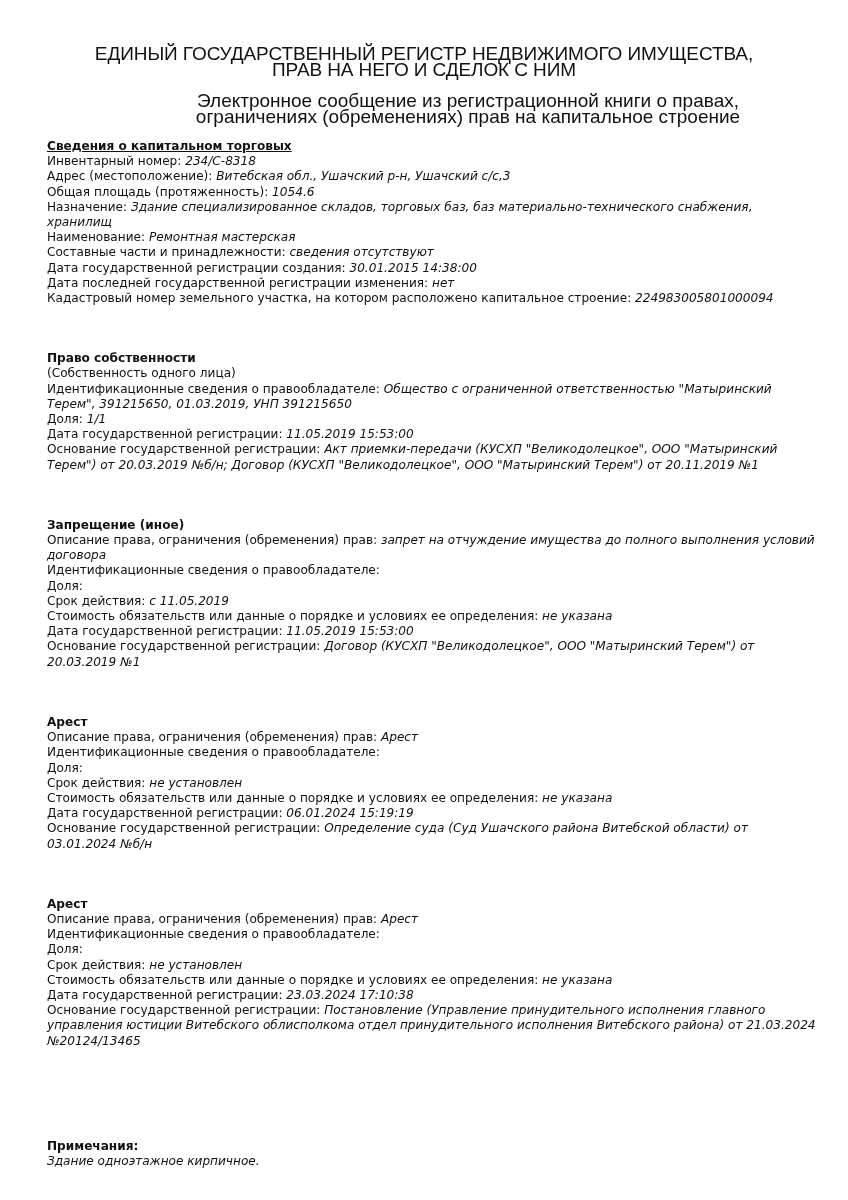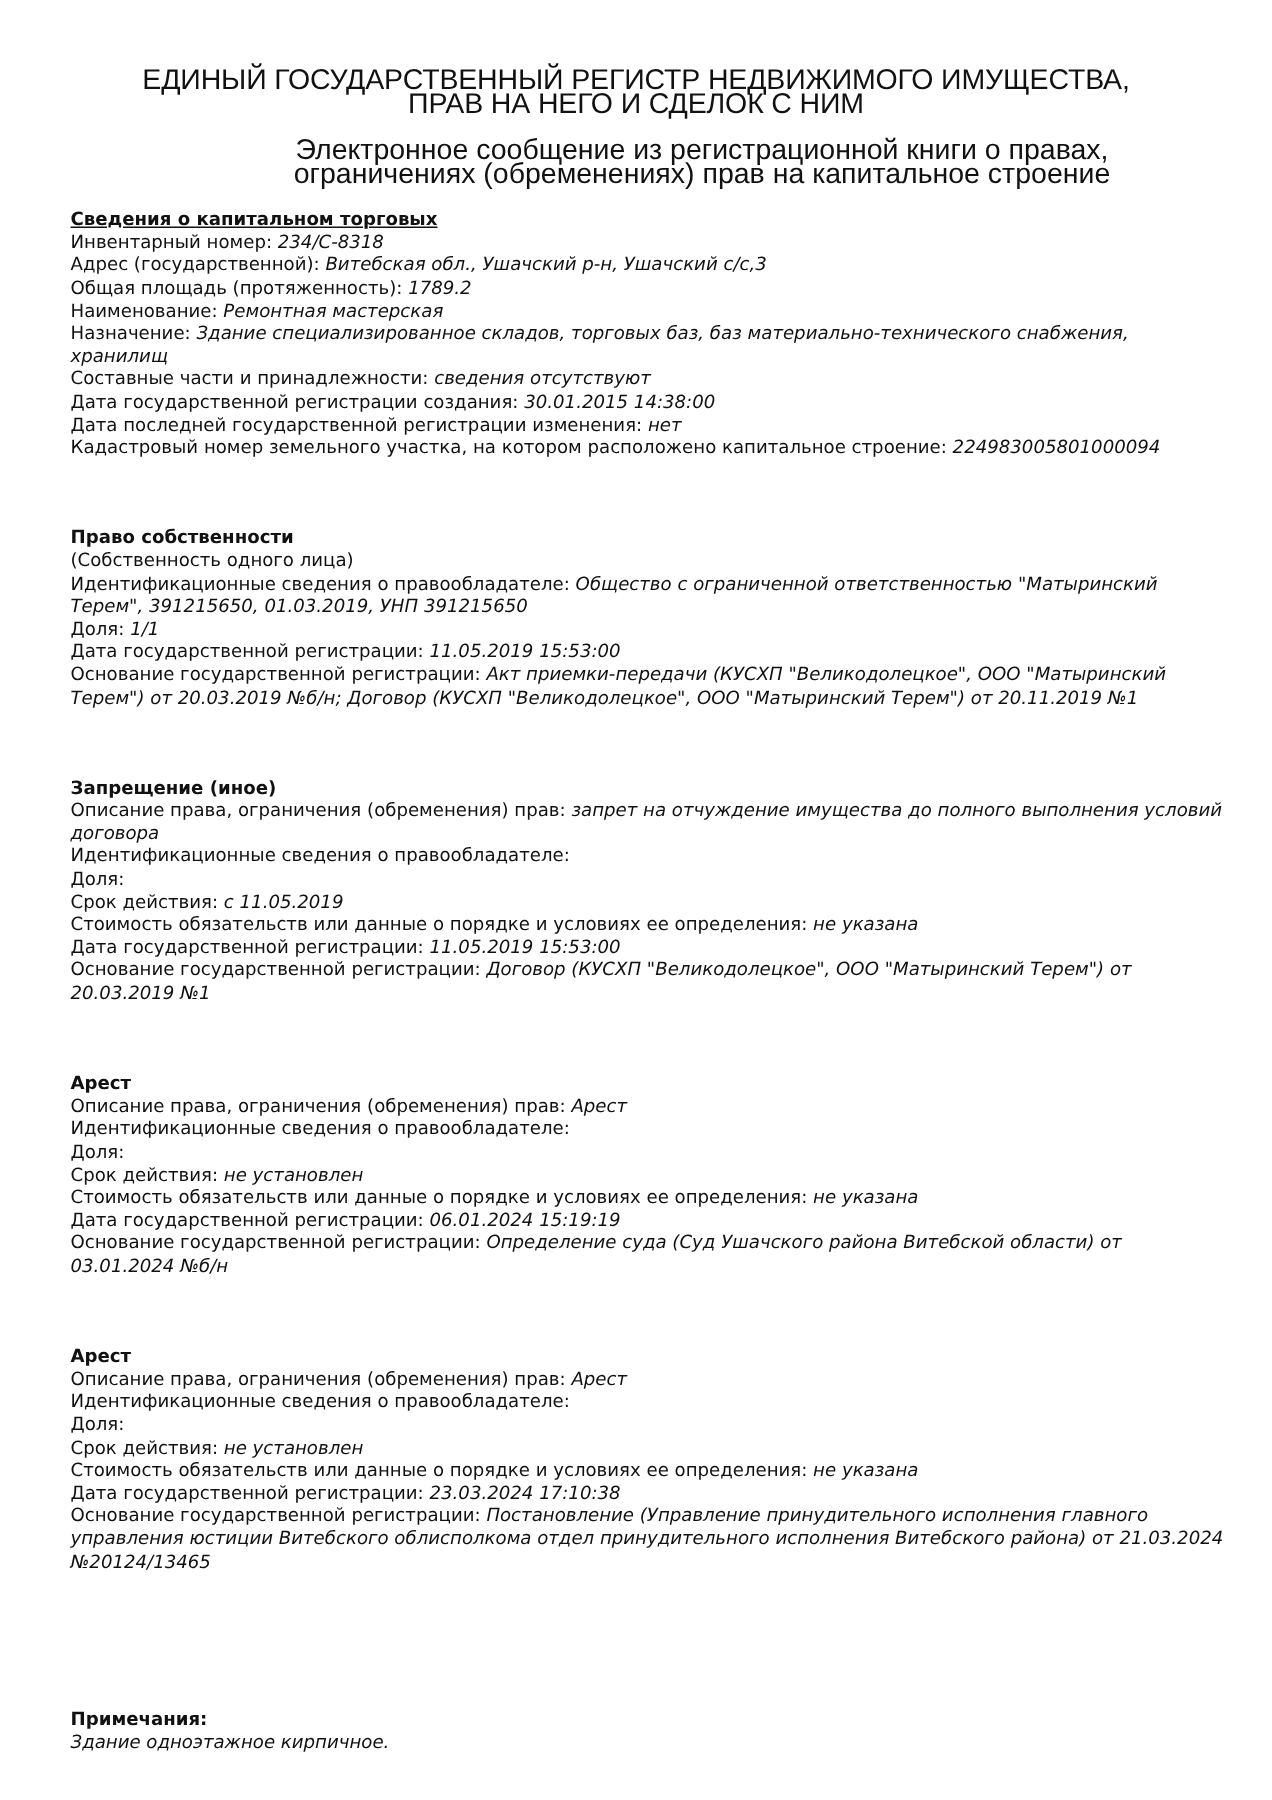--- a/index.html
+++ b/index.html
@@ -37,24 +37,24 @@
   <div>Электронное сообщение из регистрационной книги о правах,</div>
   <div>ограничениях (обременениях) прав на капитальное строение</div>
 </div>
 
 <div class="content">
 
   <div class="section">
     <div class="sec-title underline">Сведения о капитальном торговых</div>
     <div id="building-fields">
         <div class="line"><span>Инвентарный номер: </span><span class="val">234/С-8318</span></div>
-        <div class="line"><span>Адрес (государственной): </span><span class="val">Витебская обл., Ушачский р-н, Ушачский с/с,3</span></div>
-        <div class="line"><span>Общая площадь (протяженность): </span><span class="val">1789.2</span></div>
+        <div class="line"><span>Адрес (местоположение): </span><span class="val">Витебская обл., Ушачский р-н, Ушачский с/с,3</span></div>
+        <div class="line"><span>Общая площадь (протяженность): </span><span class="val">1054.6</span></div>
+        <div class="line"><span>Назначение: </span><span class="val">Здание специализированное складов, торговых баз, баз материально-технического снабжения, хранилищ</span></div>
         <div class="line"><span>Наименование: </span><span class="val">Ремонтная мастерская</span></div>
-        <div class="line"><span>Назначение: </span><span class="val">Здание специализированное складов, торговых баз, баз материально-технического снабжения, хранилищ</span></div>
         <div class="line"><span>Составные части и принадлежности: </span><span class="val">сведения отсутствуют</span></div>
         <div class="line"><span>Дата государственной регистрации создания: </span><span class="val">30.01.2015 14:38:00</span></div>
         <div class="line"><span>Дата последней государственной регистрации изменения: </span><span class="val">нет</span></div>
         <div class="line"><span>Кадастровый номер земельного участка, на котором расположено капитальное строение: </span><span class="val">224983005801000094</span></div>
       </div>
   </div>
 
   <div class="gap-1"></div>
 
   <div class="section">

